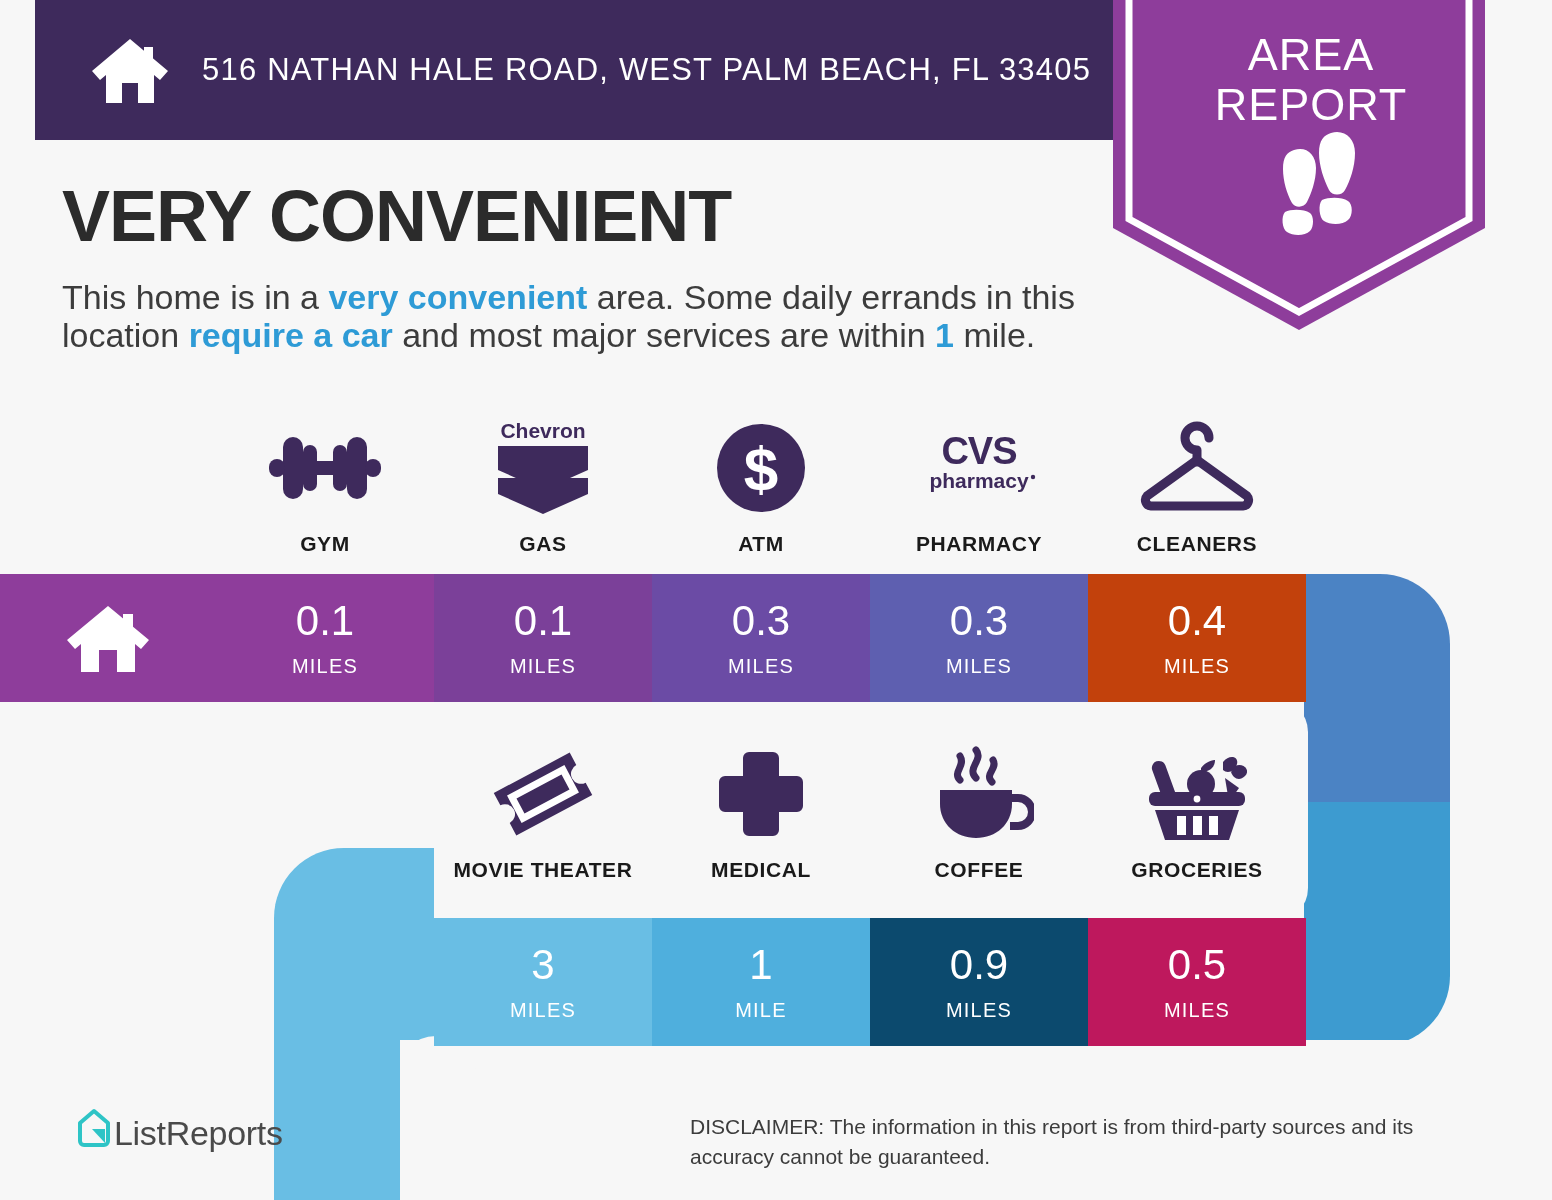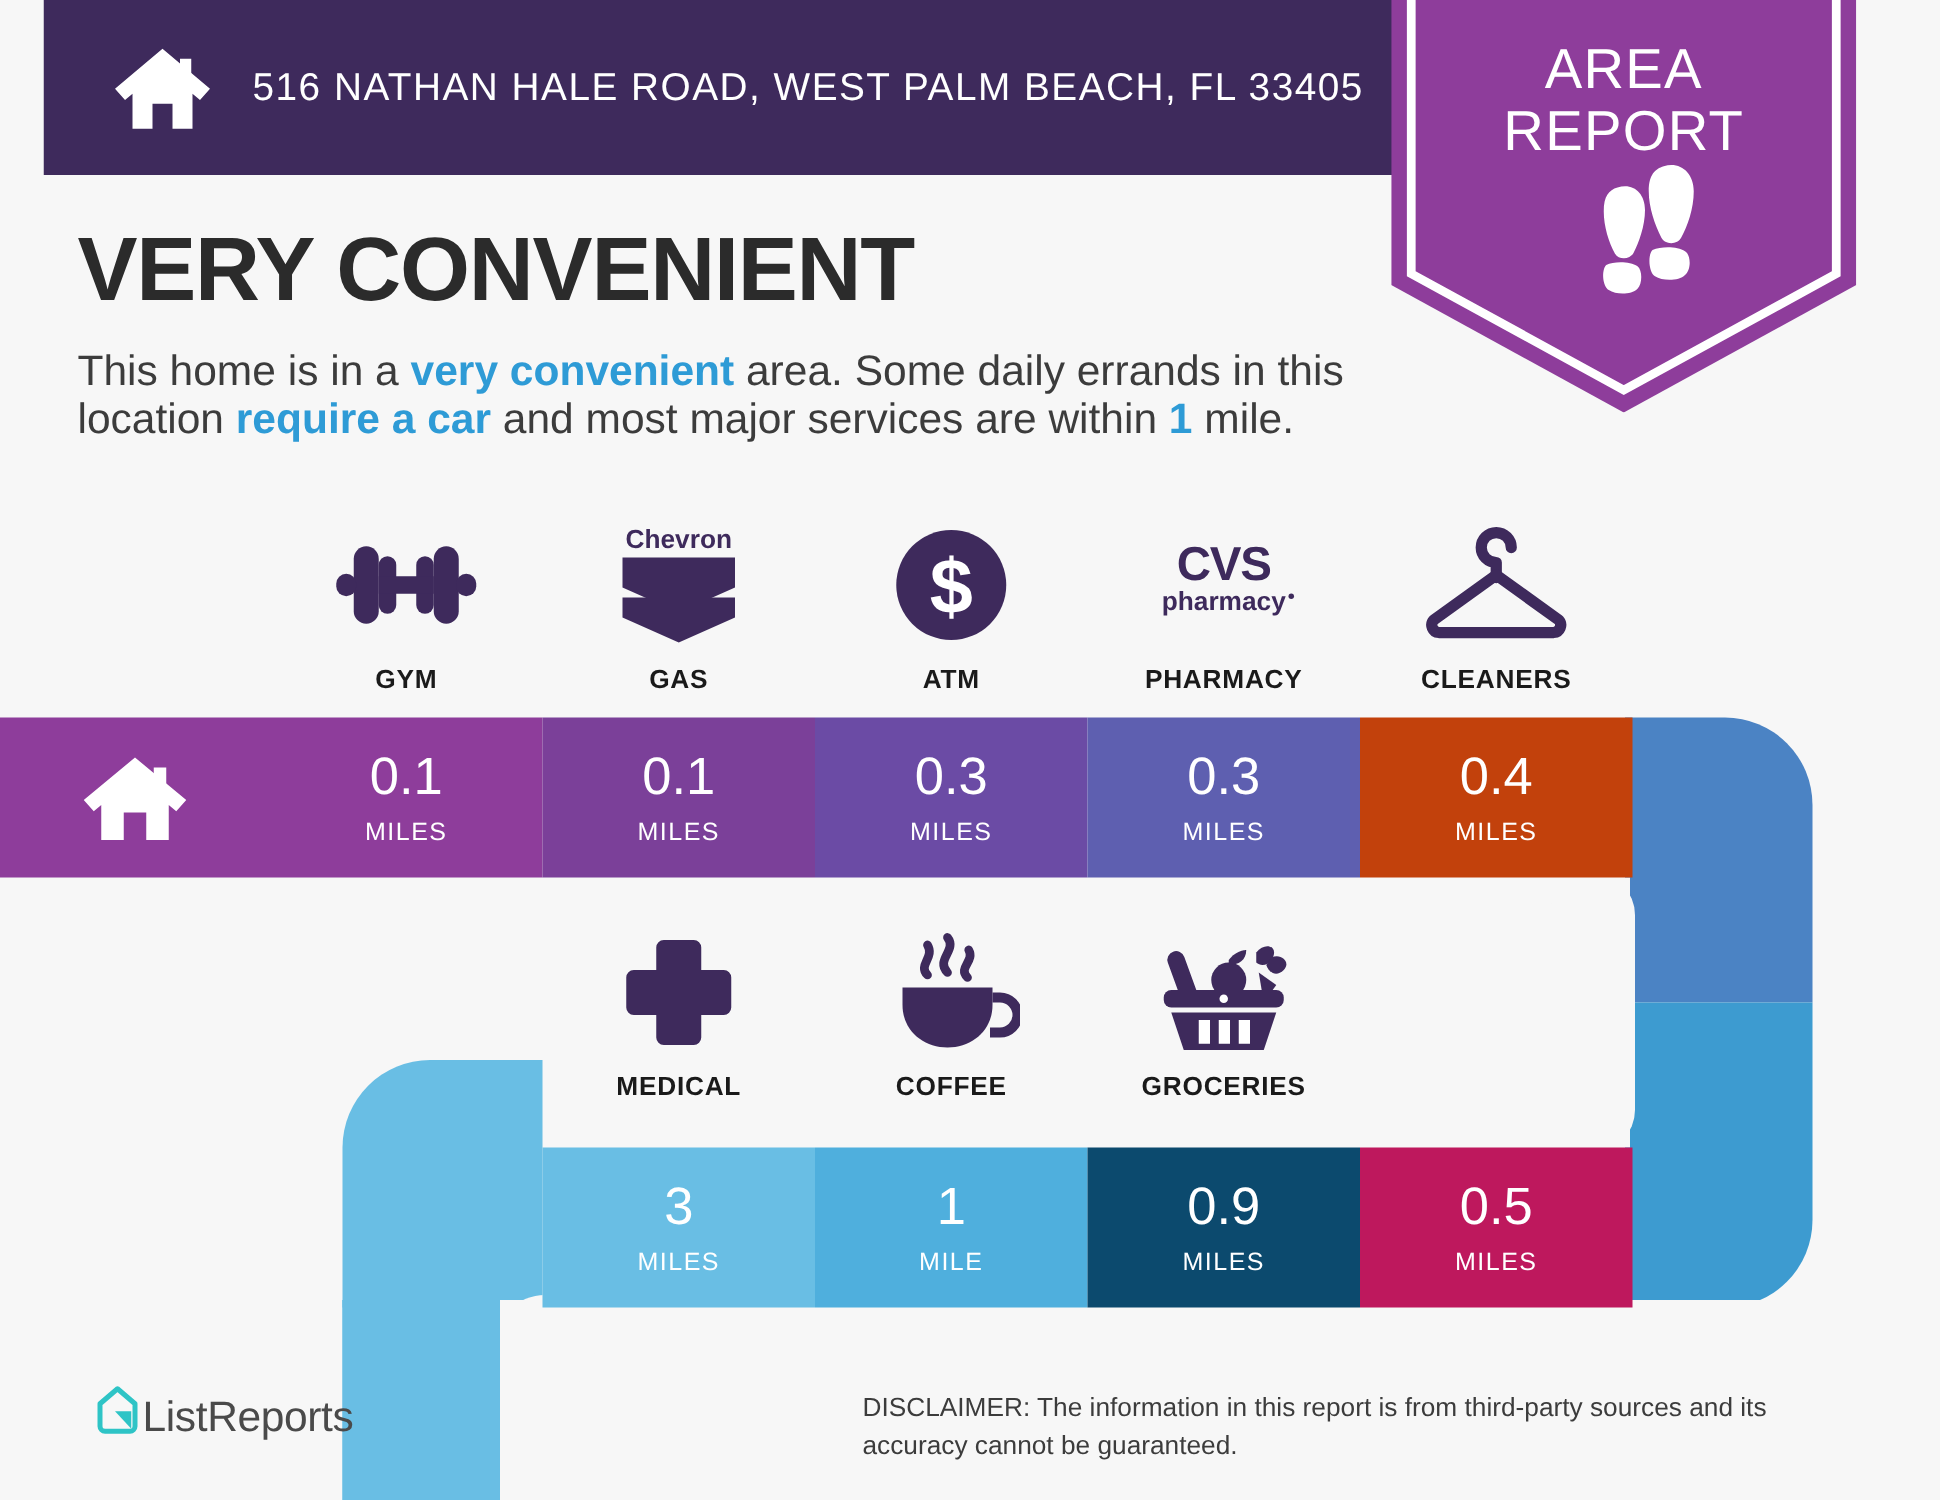--- a/index.html
+++ b/index.html
@@ -26,21 +26,21 @@
 
   
   .badge{
     position:absolute;left:1113px;top:0;width:372px;height:330px;
     filter:drop-shadow(0 0 0 transparent);
   }
   .badge svg{display:block;}
   .badge-text{
     position:absolute;left:0;top:30px;width:372px;text-align:center;
     color:#FFFFFF;font-size:45px;line-height:50px;letter-spacing:1px;
-    font-weight:400;pointer-events:none;
+    font-weight:400;pointer-events:none;padding-left:12px;
   }
 
   
   .hero{position:absolute;left:62px;top:178px;width:1040px;}
   .hero h1{
     margin:0;font-size:72px;line-height:76px;letter-spacing:-1px;
     color:#2B2B2B;font-weight:700;
   }
   .hero p{
     margin:24px 0 0 0;font-size:34px;line-height:38px;color:#3C3C3C;font-weight:400;
@@ -247,20 +247,31 @@
           <path fill="none" stroke="#3E2A5C" stroke-width="9" stroke-linejoin="round" d="M60 40 L110 76 a6 6 0 0 1 -4 10 H14 a6 6 0 0 1 -4 -10 Z"></path>
         </svg>
       </div>
       <div class="icon-label">CLEANERS</div>
     </div>
 
   </div>
 
   <div class="icon-row row2">
 
+    <div class="icon-cell">
+      <div class="icon-art">
+        <svg width="110" height="100" viewBox="0 0 110 100" aria-hidden="true">
+          <g transform="rotate(-28 55 50)">
+            <path fill="#3E2A5C" d="M12 26 H98 V40 a10 10 0 0 0 0 20 V74 H12 V60 a10 10 0 0 0 0 -20 Z"></path>
+            <rect x="26" y="38" width="58" height="24" fill="none" stroke="#FFFFFF" stroke-width="7"></rect>
+          </g>
+        </svg>
+      </div>
+      <div class="icon-label">MOVIE THEATER</div>
+    </div>
 
     <div class="icon-cell">
       <div class="icon-art">
         <svg width="96" height="96" viewBox="0 0 96 96" aria-hidden="true">
           <path fill="#3E2A5C" d="M36 6 h24 a6 6 0 0 1 6 6 v18 h18 a6 6 0 0 1 6 6 v24 a6 6 0 0 1 -6 6 H66 v18 a6 6 0 0 1 -6 6 H36 a6 6 0 0 1 -6 -6 V66 H12 a6 6 0 0 1 -6 -6 V36 a6 6 0 0 1 6 -6 h18 V12 a6 6 0 0 1 6 -6 Z"></path>
         </svg>
       </div>
       <div class="icon-label">MEDICAL</div>
     </div>
 

